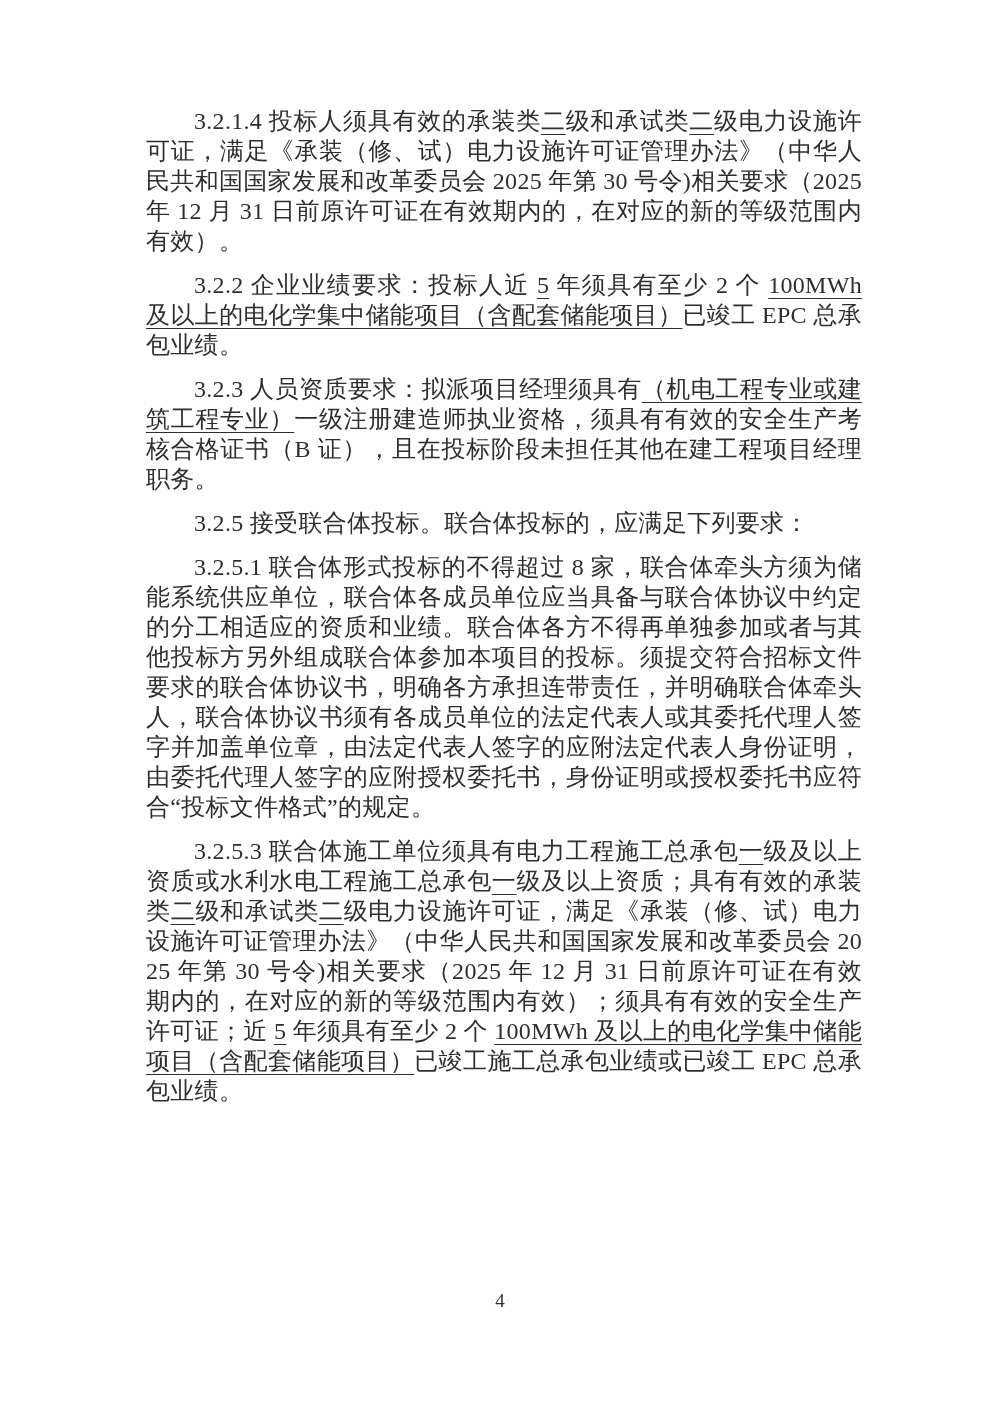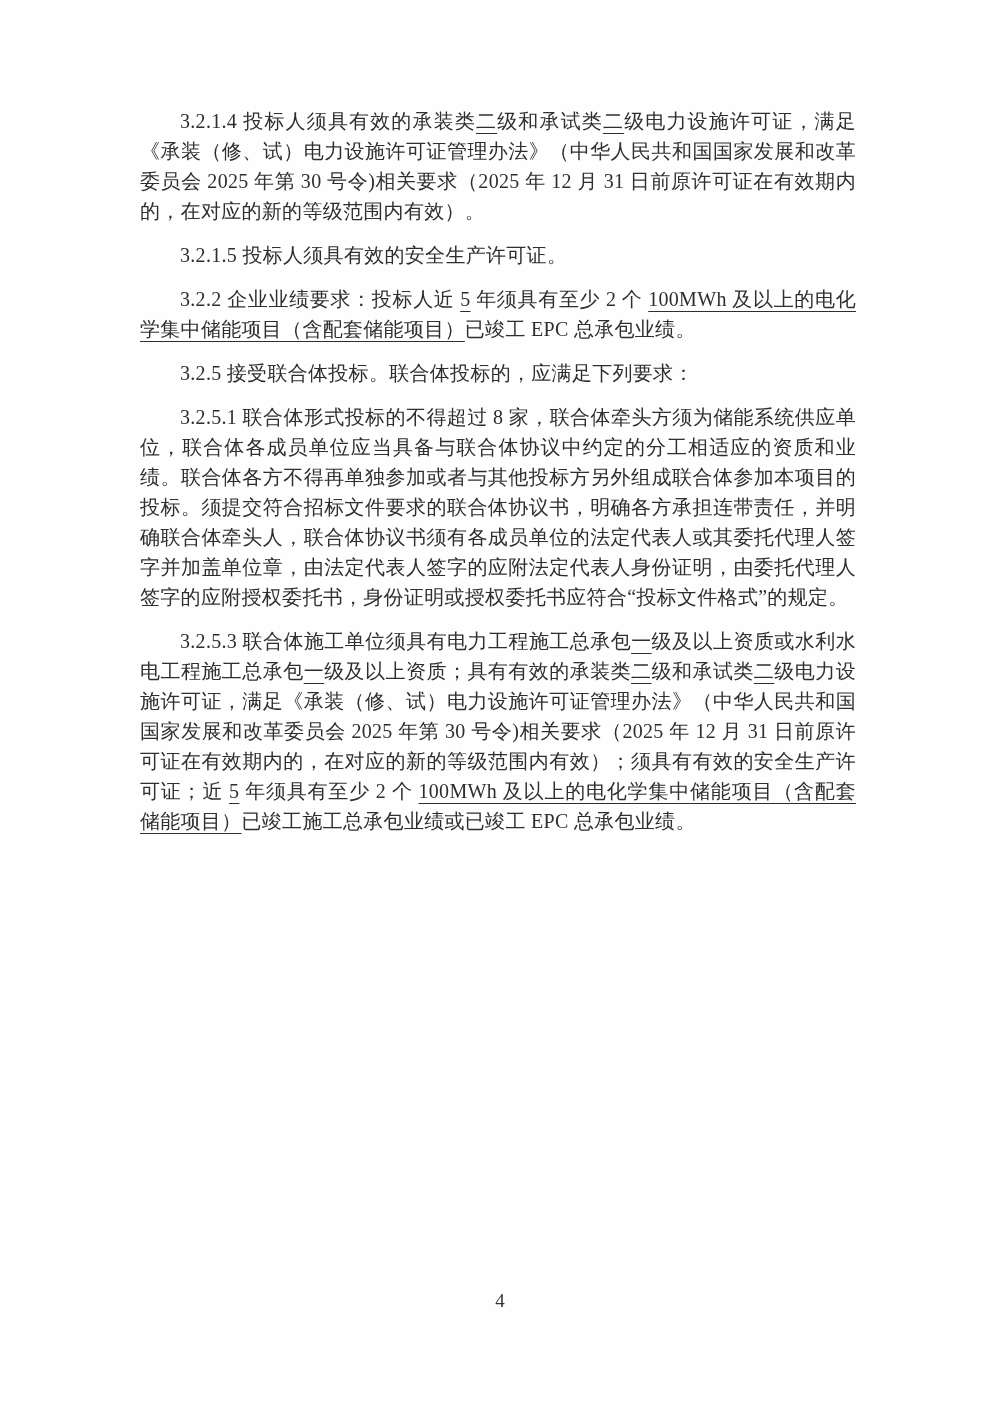--- a/index.html
+++ b/index.html
@@ -13,23 +13,23 @@
     width: 1000px;
     height: 1414px;
     background: #fefefe;
     overflow: hidden;
     box-sizing: border-box;
     color: #2e2e2e;
   }
   .doc-body {
     position: absolute;
     top: 106px;
-    left: 140px;
+    left: 146px;
     width: 716px;
-    font-size: 20px;
+    font-size: 24px;
     line-height: 30px;
     text-align: justify;
     letter-spacing: 0.3px;
   }
   .para {
     margin: 0 0 14px 0;
     text-indent: 2em;
     word-break: break-all;
   }
   .u {
@@ -46,20 +46,20 @@
     font-size: 19px;
     color: #333333;
   }
 </style>
 </head>
 <body>
 
 <div class="page">
   <div class="doc-body">
       <p class="para"><span>3.2.1.4 投标人须具有效的承装类</span><span class="u">二</span><span>级和承试类</span><span class="u">二</span><span>级电力设施许可证，满足《承装（修、试）电力设施许可证管理办法》（中华人民共和国国家发展和改革委员会 2025 年第 30 号令)相关要求（2025 年 12 月 31 日前原许可证在有效期内的，在对应的新的等级范围内有效）。</span></p>
-      <p class="para"><span>3.2.1.5 投标人须具有效的安全生产许可证。</span></p>
       <p class="para"><span>3.2.2 企业业绩要求：投标人近 </span><span class="u">5</span><span> 年须具有至少 2 个 </span><span class="u">100MWh 及以上的电化学集中储能项目（含配套储能项目）</span><span>已竣工 EPC 总承包业绩。</span></p>
+      <p class="para"><span>3.2.3 人员资质要求：拟派项目经理须具有</span><span class="u">（机电工程专业或建筑工程专业）</span><span>一级注册建造师执业资格，须具有有效的安全生产考核合格证书（B 证），且在投标阶段未担任其他在建工程项目经理职务。</span></p>
       <p class="para"><span>3.2.5 接受联合体投标。联合体投标的，应满足下列要求：</span></p>
       <p class="para"><span>3.2.5.1 联合体形式投标的不得超过 8 家，联合体牵头方须为储能系统供应单位，联合体各成员单位应当具备与联合体协议中约定的分工相适应的资质和业绩。联合体各方不得再单独参加或者与其他投标方另外组成联合体参加本项目的投标。须提交符合招标文件要求的联合体协议书，明确各方承担连带责任，并明确联合体牵头人，联合体协议书须有各成员单位的法定代表人或其委托代理人签字并加盖单位章，由法定代表人签字的应附法定代表人身份证明，由委托代理人签字的应附授权委托书，身份证明或授权委托书应符合“投标文件格式”的规定。</span></p>
       <p class="para"><span>3.2.5.3 联合体施工单位须具有电力工程施工总承包</span><span class="u">一</span><span>级及以上资质或水利水电工程施工总承包</span><span class="u">一</span><span>级及以上资质；具有有效的承装类</span><span class="u">二</span><span>级和承试类</span><span class="u">二</span><span>级电力设施许可证，满足《承装（修、试）电力设施许可证管理办法》（中华人民共和国国家发展和改革委员会 2025 年第 30 号令)相关要求（2025 年 12 月 31 日前原许可证在有效期内的，在对应的新的等级范围内有效）；须具有有效的安全生产许可证；近 </span><span class="u">5</span><span> 年须具有至少 2 个 </span><span class="u">100MWh 及以上的电化学集中储能项目（含配套储能项目）</span><span>已竣工施工总承包业绩或已竣工 EPC 总承包业绩。</span></p>
     </div>
   <div class="footer-pagenum">4</div>
 </div>
 
 </body></html>

